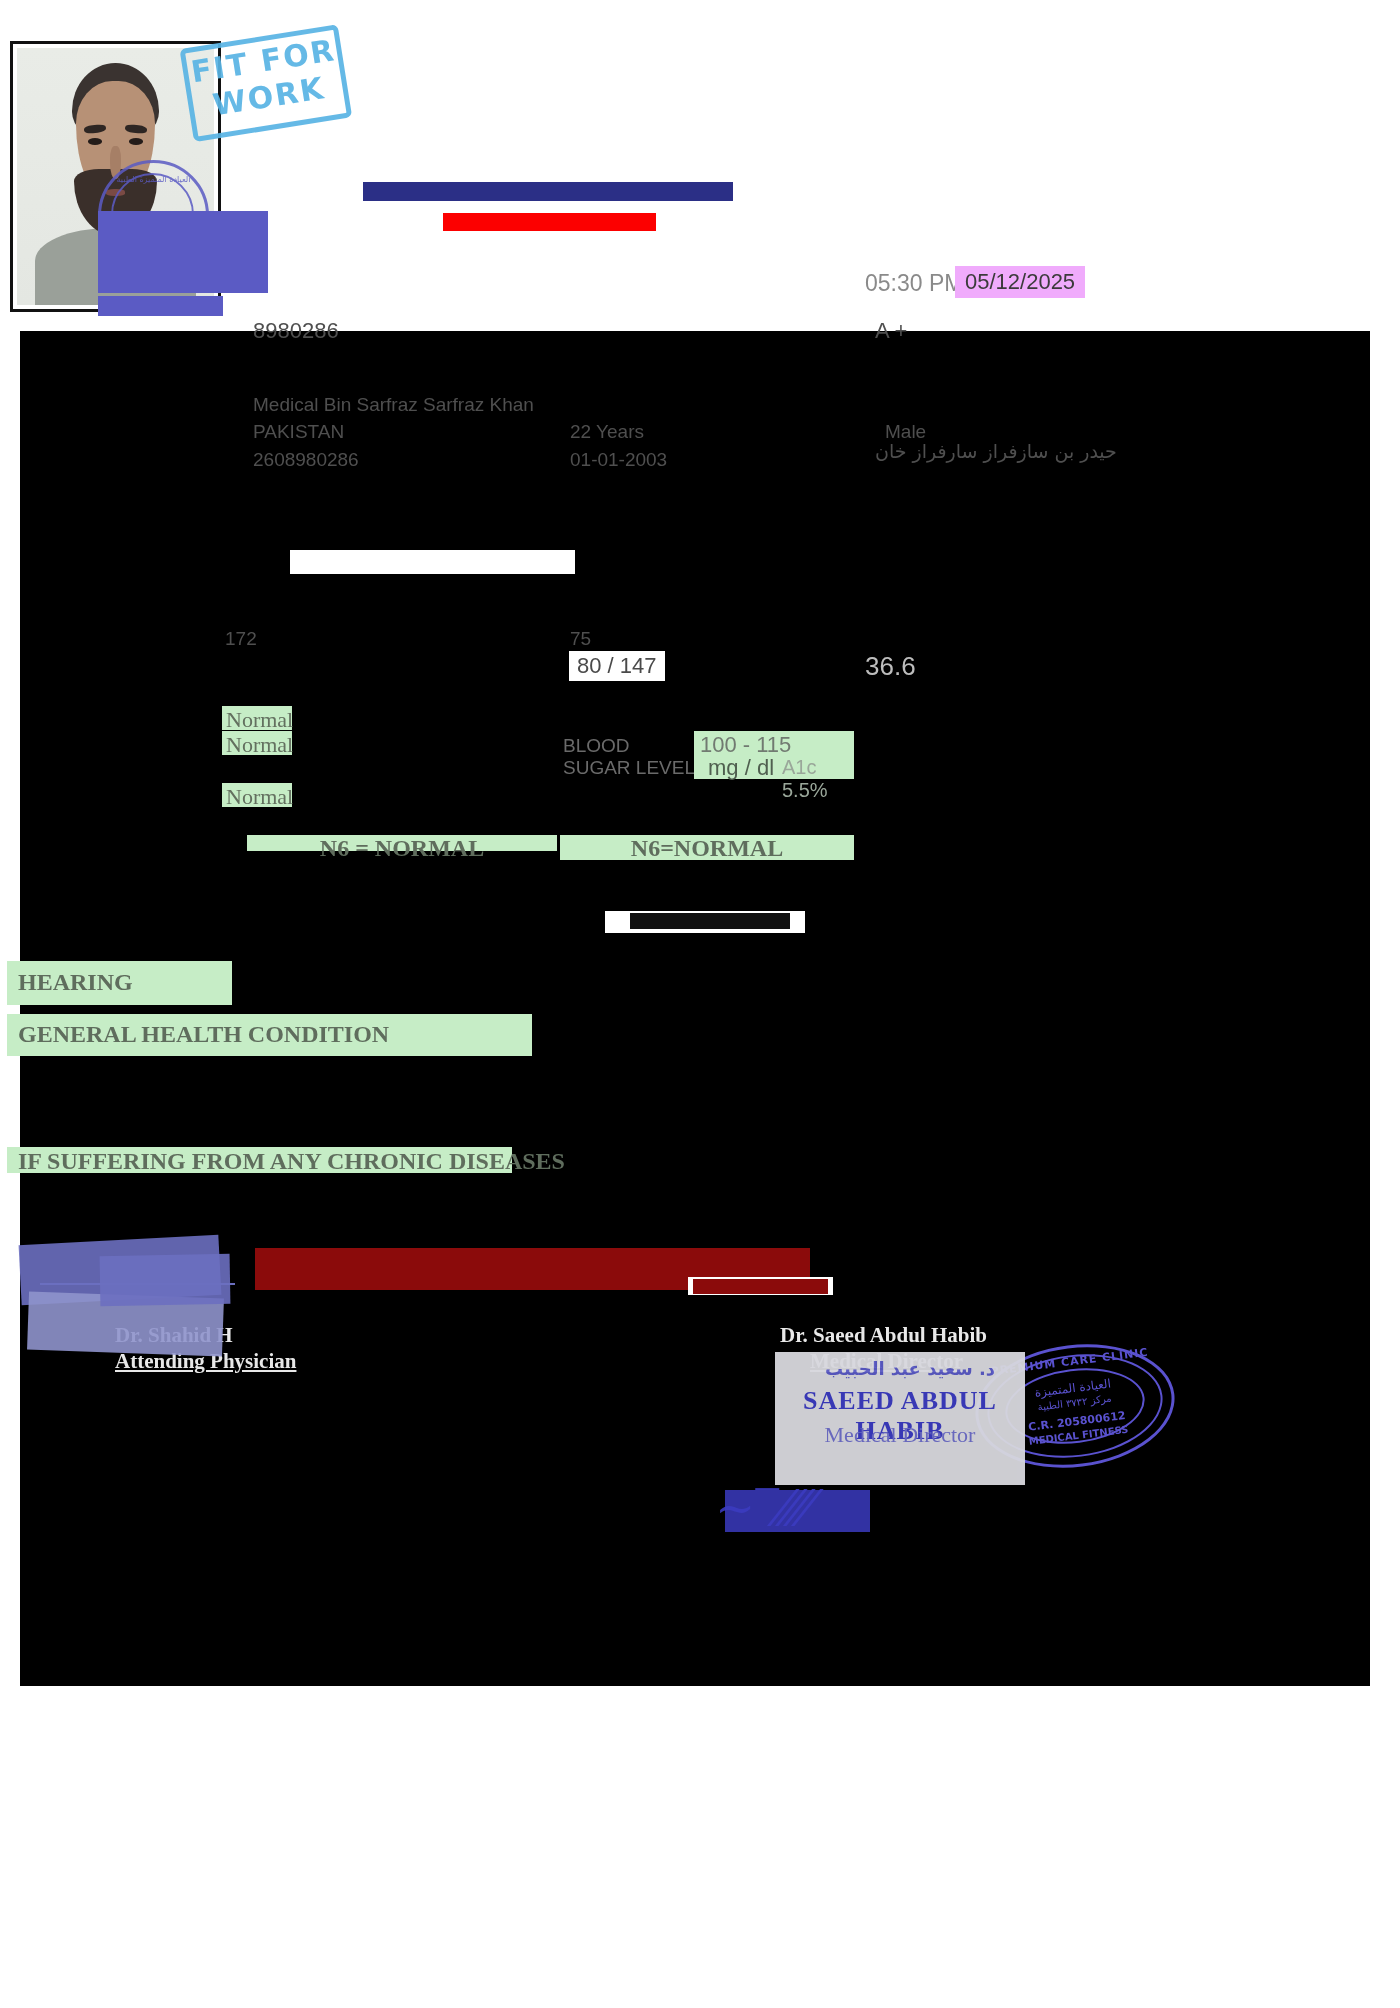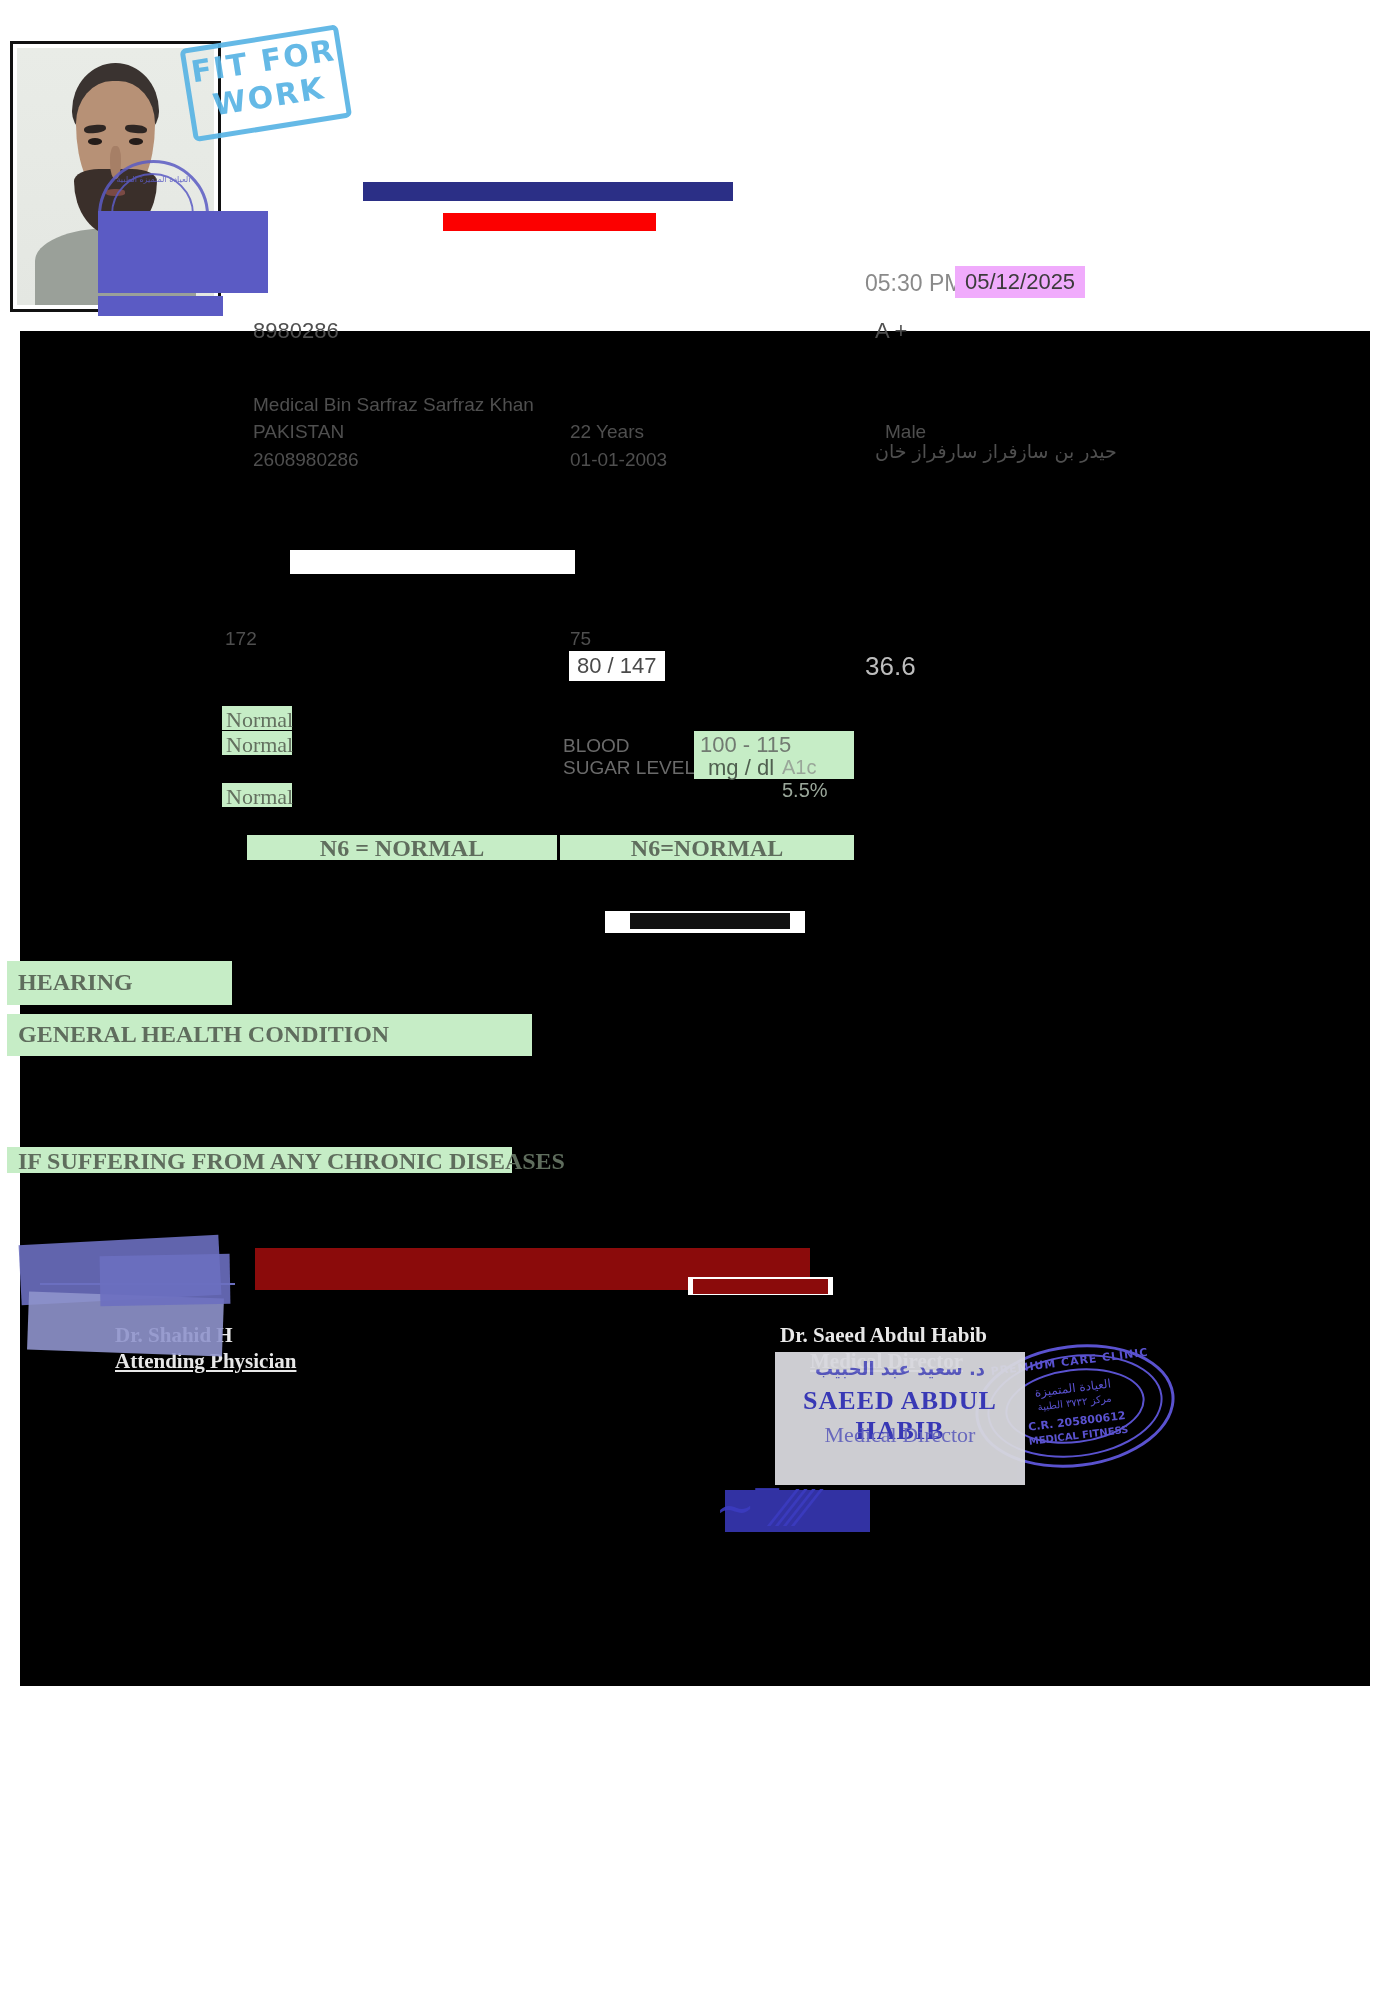--- a/index.html
+++ b/index.html
@@ -338,20 +338,21 @@
     text-align: center;
     font-family: "Liberation Serif", serif;
     font-weight: bold;
     opacity: .95;
     overflow: hidden;
   }
   .director-stamp .ds-ar {
     position: absolute; left: 0; top: 6px; width: 100%;
     font-size: 18px; color: #5a5ac4;
     font-family: "DejaVu Sans", sans-serif;
+    padding-left: 10px;
   }
   .director-stamp .ds-name {
     position: absolute; left: 0; top: 34px; width: 100%;
     font-size: 26px; letter-spacing: 1px;
   }
   .director-stamp .ds-title {
     position: absolute; left: 0; top: 70px; width: 100%;
     font-size: 22px; color: #6e6ec8; font-weight: normal;
   }
 
@@ -433,21 +434,21 @@
     <div class="green-cell green-serif" style="left:202px; top:452px; width:70px; height:24px; padding:1px 4px;">Normal</div>
 
     <div class="abs txt-gray" style="left:543px; top:404px; color:#6a6a6a;">BLOOD</div>
     <div class="abs txt-gray" style="left:543px; top:426px; color:#6a6a6a;">SUGAR LEVEL</div>
     <div class="sugar-cell" style="left:674px; top:400px; width:160px; height:48px;">
       <div style="position:absolute; left:6px; top:1px;" class="sugar-val">100 - 115</div>
       <div style="position:absolute; left:14px; top:24px;" class="sugar-unit">mg / dl</div>
       <div style="position:absolute; left:88px; top:25px;" class="sugar-a1c">A1c 5.5%</div>
     </div>
 
-    <div class="green-cell" style="left:227px; top:504px; width:310px; height:25px; text-align:center;">
+    <div class="green-cell" style="left:227px; top:504px; width:310px; height:16px; text-align:center;">
       <span class="green-serif-bold">N6 = NORMAL</span>
     </div>
     <div class="green-cell" style="left:540px; top:504px; width:294px; height:25px; text-align:center;">
       <span class="green-serif-bold">N6=NORMAL</span>
     </div>
 
     <div class="white-box" style="left:585px; top:580px; width:200px; height:22px;"></div>
     <div class="redact-navy" style="left:610px; top:582px; width:160px; height:16px; background:#101010;"></div>
 
     <div class="green-cell" style="left:-13px; top:630px; width:225px; height:44px;">

